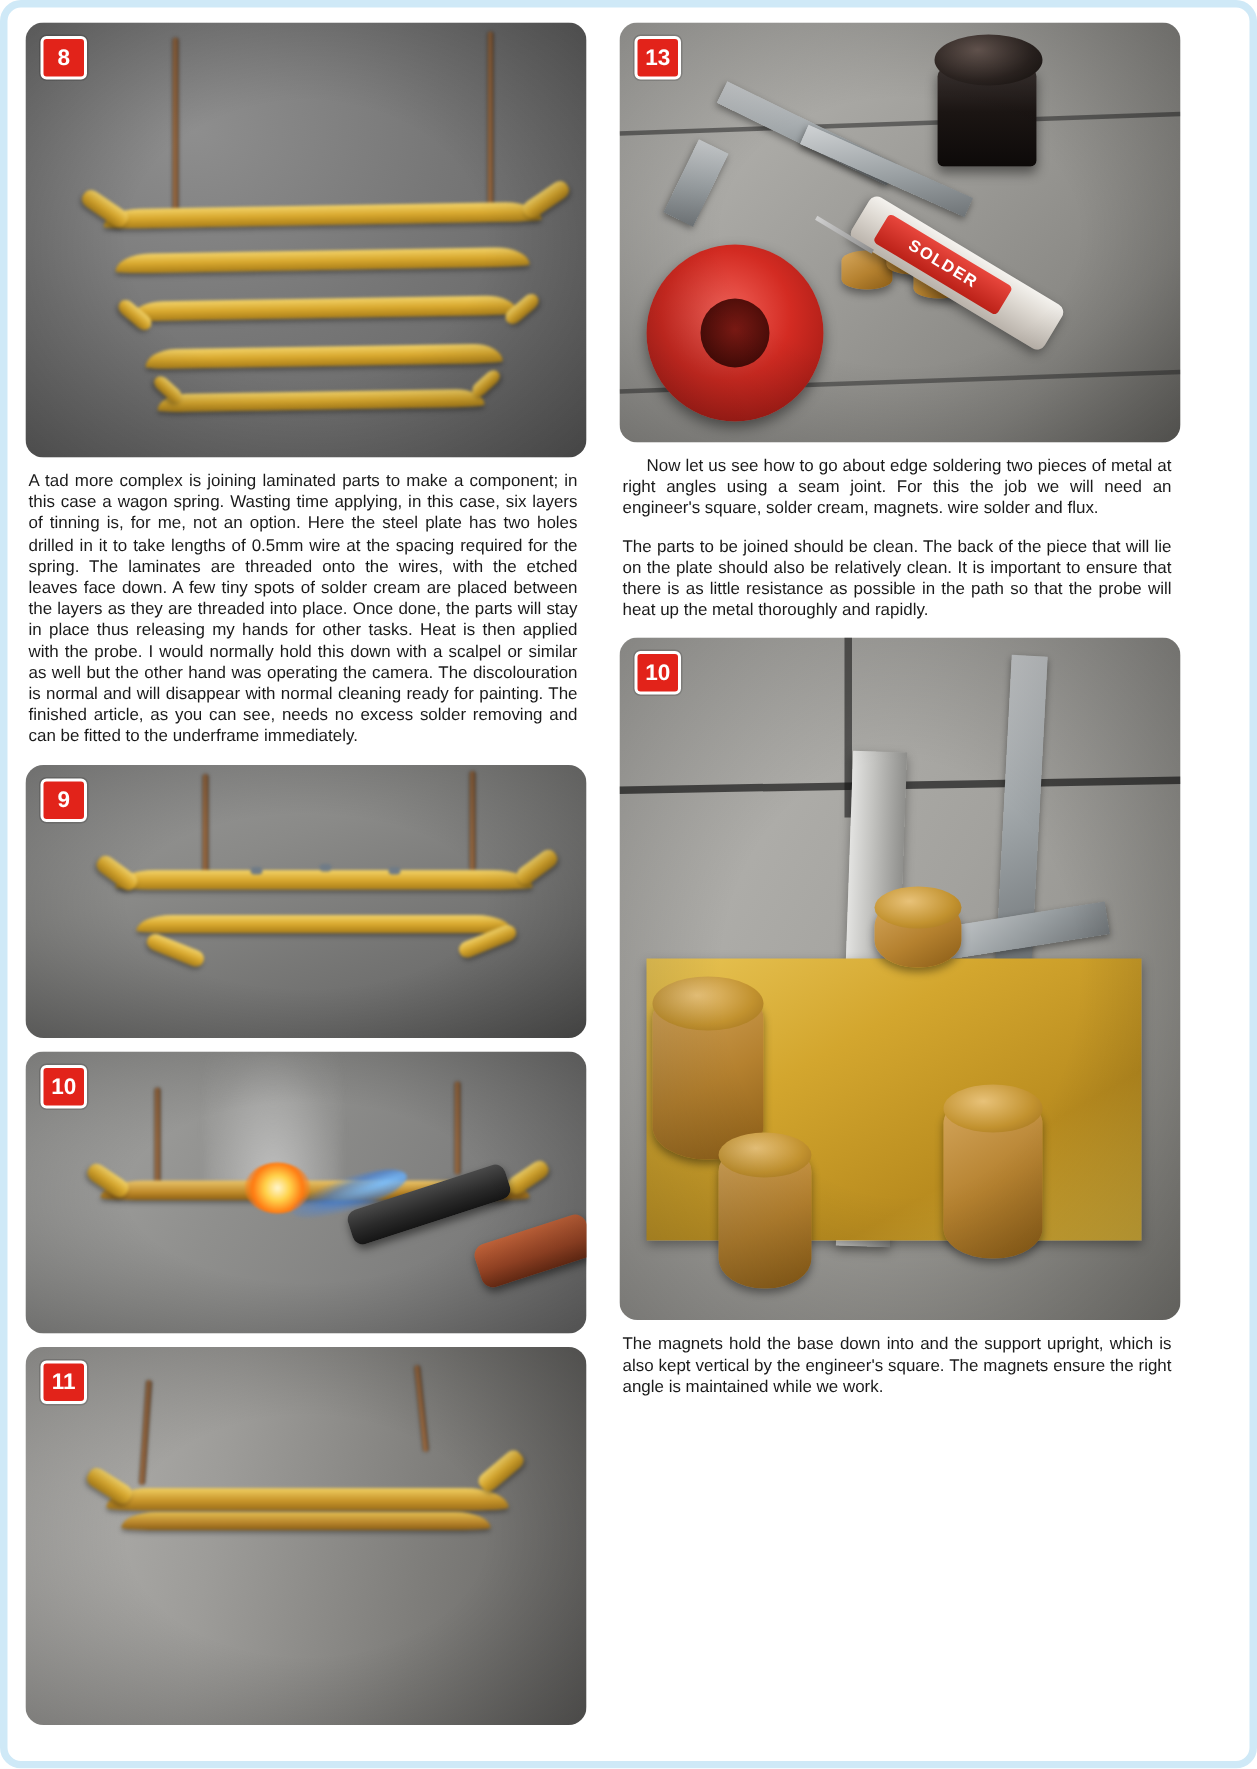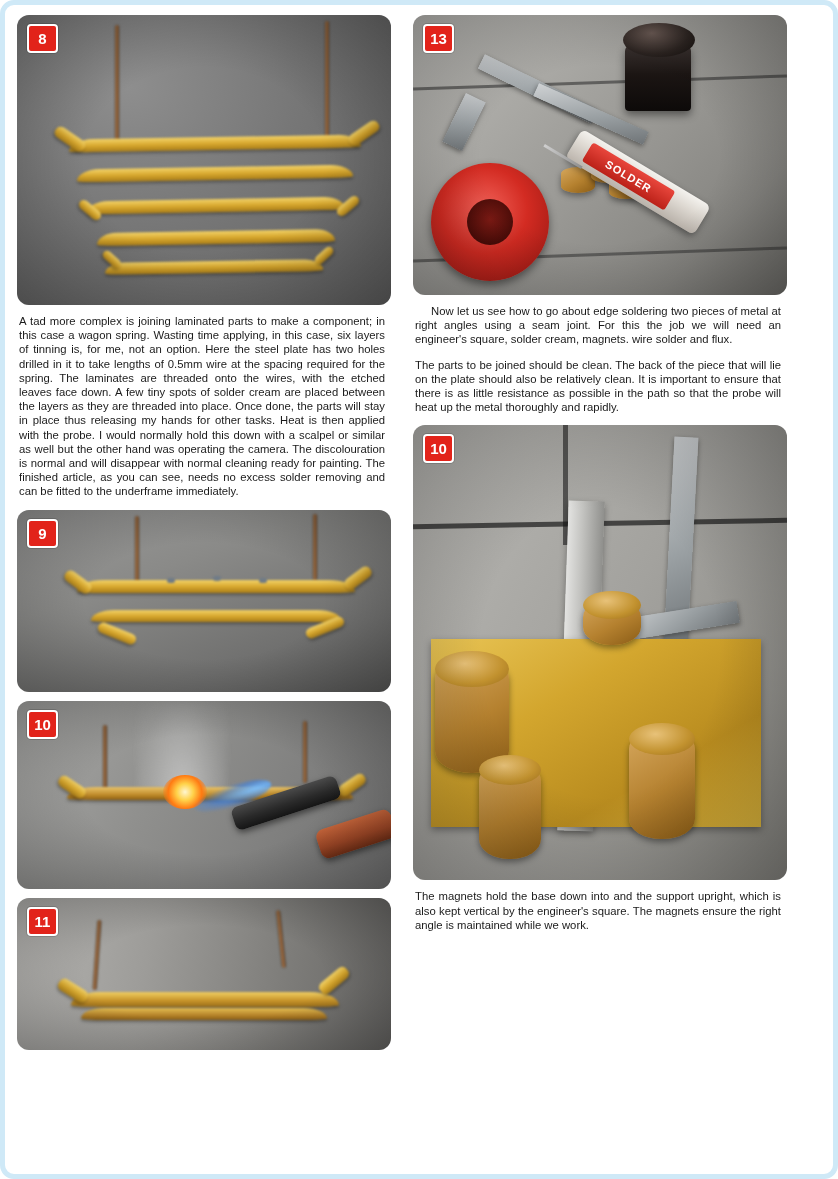--- a/index.html
+++ b/index.html
@@ -306,21 +306,21 @@
           </div>
           <div class="hotspot" style="left:146px;top:74px;width:44px;height:34px;"></div>
           <div class="flame" style="left:176px;top:84px;width:80px;height:22px;border-radius:50%;"></div>
           <div class="torch-body" style="left:214px;top:90px;width:110px;height:24px;"></div>
           <div class="torch-handle" style="left:300px;top:118px;width:78px;height:30px;"></div>
           <div class="vignette"></div>
         </div>
         <div class="fig-badge">10</div>
       </div>
 
-      <div class="figure" style="height:152px;">
+      <div class="figure" style="height:252px;">
         <div class="photo bg-grey4">
           <div class="softblur" style="position:absolute;inset:0;">
             <div class="wire" style="left:78px;top:22px;height:70px;transform:rotate(4deg);"></div>
             <div class="wire" style="left:262px;top:12px;height:58px;transform:rotate(-6deg);"></div>
             <div class="leaf" style="left:54px;top:94px;width:268px;height:15px;border-radius:50%/60px 60px 9px 9px;background:linear-gradient(180deg,#f0cf63,#c9962b 55%,#9a6d18);"></div>
             <div class="leaf" style="left:64px;top:110px;width:246px;height:12px;border-radius:50%/55px 55px 8px 8px;background:linear-gradient(180deg,#e3bd51,#b7842a 60%,#8a5e16);"></div>
             <div class="leaf" style="left:40px;top:86px;width:32px;height:13px;transform:rotate(32deg);"></div>
             <div class="leaf" style="left:300px;top:76px;width:34px;height:13px;transform:rotate(-40deg);"></div>
           </div>
           <div class="vignette"></div>

